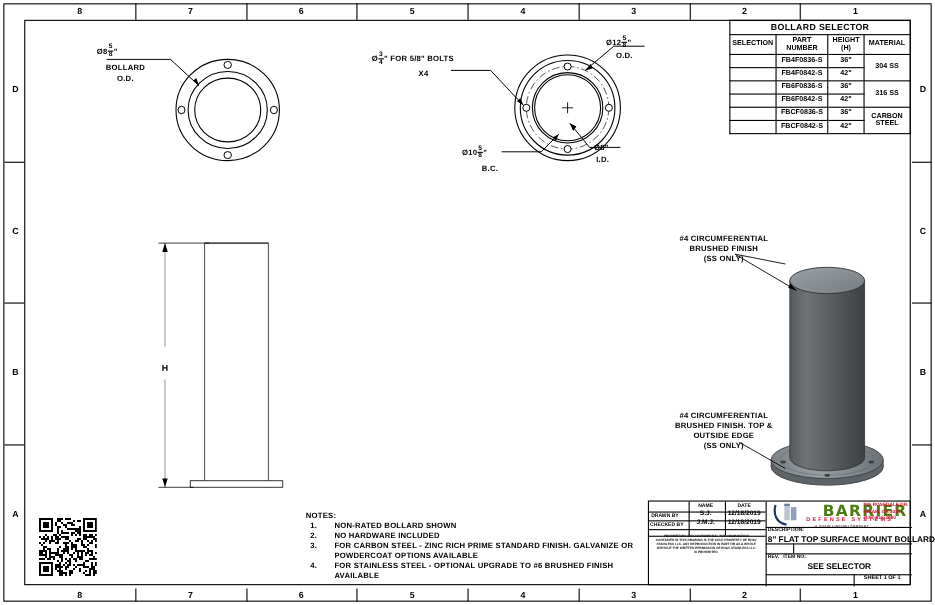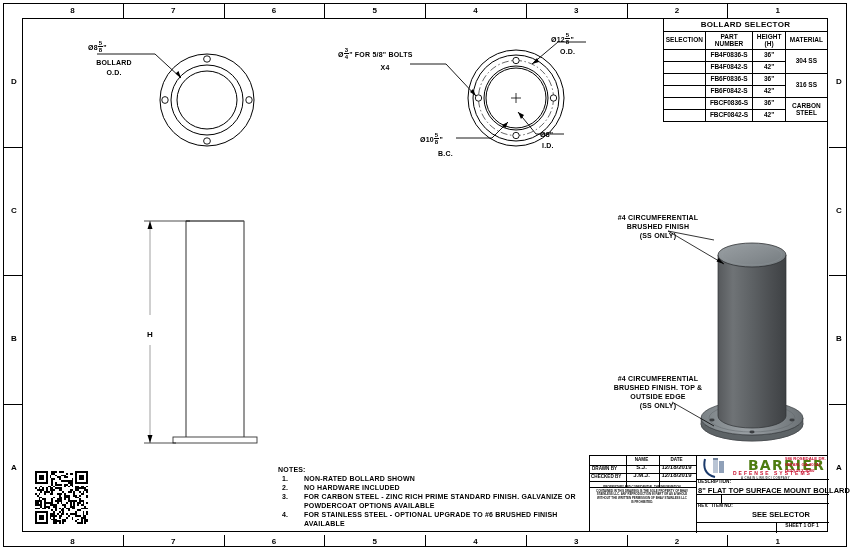--- a/index.html
+++ b/index.html
@@ -778,21 +778,21 @@
   <div class="tb-txt" style="left:591px;top:474px;">CHECKED BY</div>
   <div class="tb-txt c" style="left:625px;top:472px;width:33px;font-size:6px;">J.M.J.</div>
   <div class="tb-txt c" style="left:658px;top:472px;width:37px;font-size:6px;">12/18/2019</div>
 
   <div class="disclaimer">PROPRIETARY AND CONFIDENTIAL THE INFORMATION CONTAINED IN THIS DRAWING IS THE SOLE PROPERTY OF BHAV STAINLESS LLC. ANY REPRODUCTION IN PART OR AS A WHOLE WITHOUT THE WRITTEN PERMISSION OF BHAV STAINLESS LLC IS PROHIBITED.</div>
 
   <div class="tb-txt" style="left:698px;top:479px;">DESCRIPTION:</div>
   <div class="tb-txt tb-big" style="left:698px;top:487px;">8" FLAT TOP SURFACE MOUNT BOLLARD</div>
   <div class="tb-txt" style="left:698px;top:503px;">REV.</div>
   <div class="tb-txt" style="left:712px;top:503px;">ITEM NO:</div>
-  <div class="tb-txt c tb-big" style="left:716px;top:511px;width:130px;">SEE SELECTOR</div>
+  <div class="tb-txt c tb-big" style="left:698px;top:511px;width:130px;">SEE SELECTOR</div>
   <div class="tb-txt c" style="left:778px;top:523px;width:48px;font-size:5px;">SHEET 1 OF 1</div>
 
   <div class="logo-wrap">
     <svg class="logo-mark" viewBox="0 0 30 23">
       <path d="M3 3 C1 11 3 19 13 21" fill="none" stroke="#1b3a6b" stroke-width="2"></path>
       <rect x="11" y="2" width="5" height="15" fill="#b9c4d4"></rect>
       <rect x="17" y="5" width="5" height="12" fill="#8fa0b8"></rect>
       <path d="M11 2 L16 2 L16 4 L11 4 Z" fill="#6f8199"></path>
     </svg>
     <div class="logo-word">BARRIER</div>

